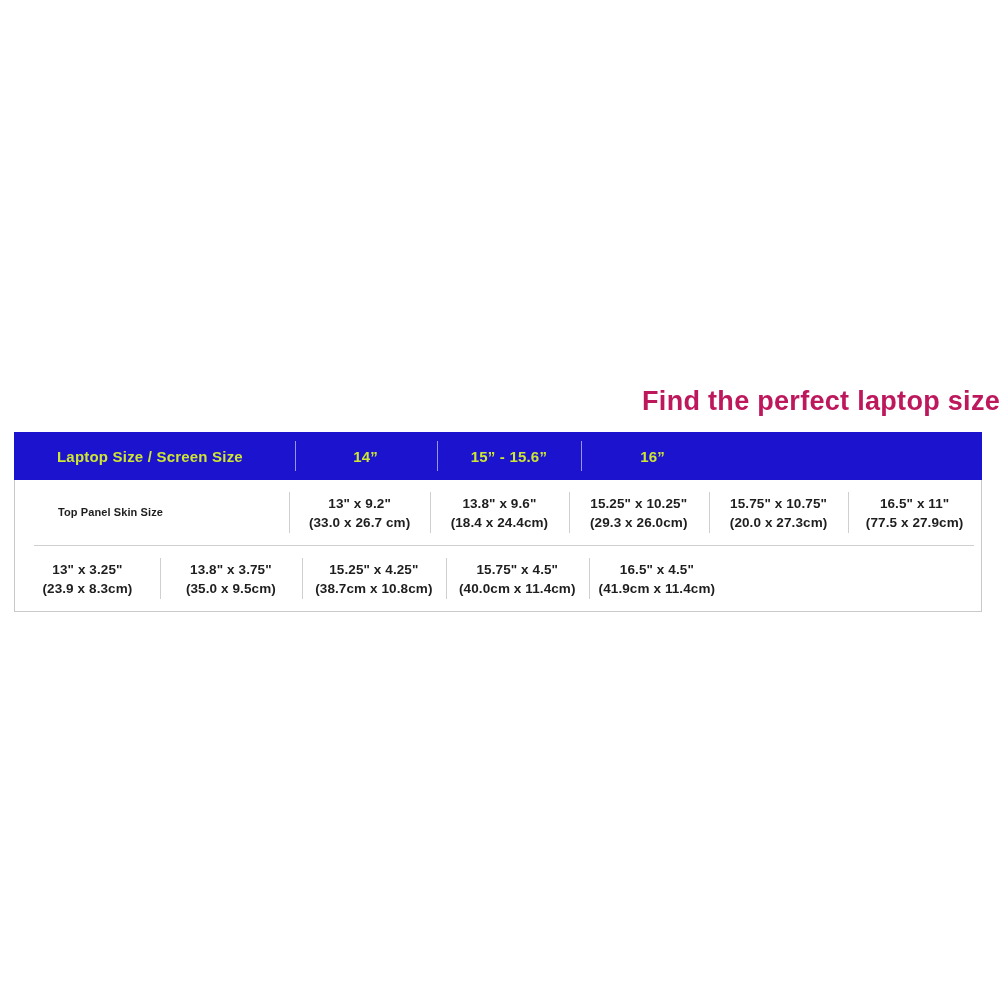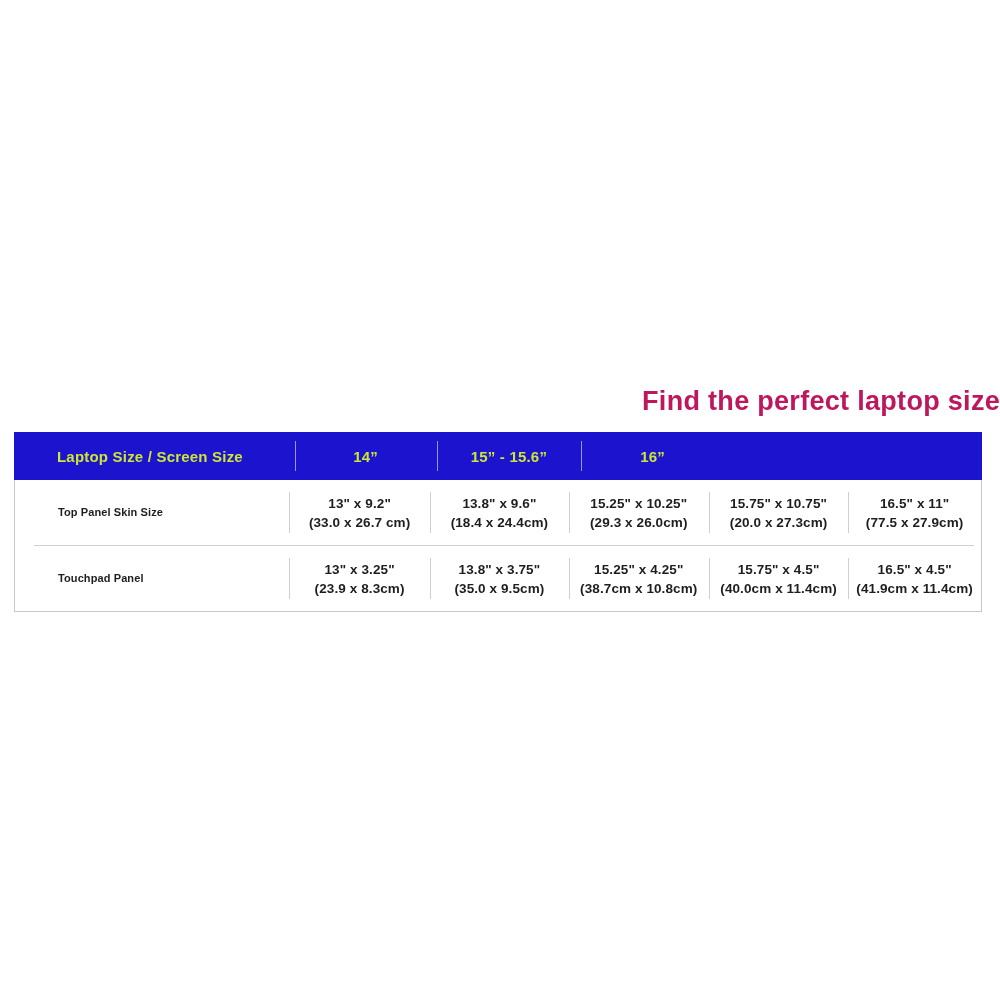--- a/index.html
+++ b/index.html
@@ -138,21 +138,20 @@
       </div>
       <div class="cell c5">
         <span>16.5" x 11"</span>
         <span>(77.5 x 27.9cm)</span>
       </div>
     </div>
 
     <div class="row-divider"></div>
 
     <div class="data-row">
-      <div class="cell label c0">Touchpad Panel</div>
       <div class="cell c1">
         <span>13" x 3.25"</span>
         <span>(23.9 x 8.3cm)</span>
       </div>
       <div class="cell c2">
         <span>13.8" x 3.75"</span>
         <span>(35.0 x 9.5cm)</span>
       </div>
       <div class="cell c3">
         <span>15.25" x 4.25"</span>

